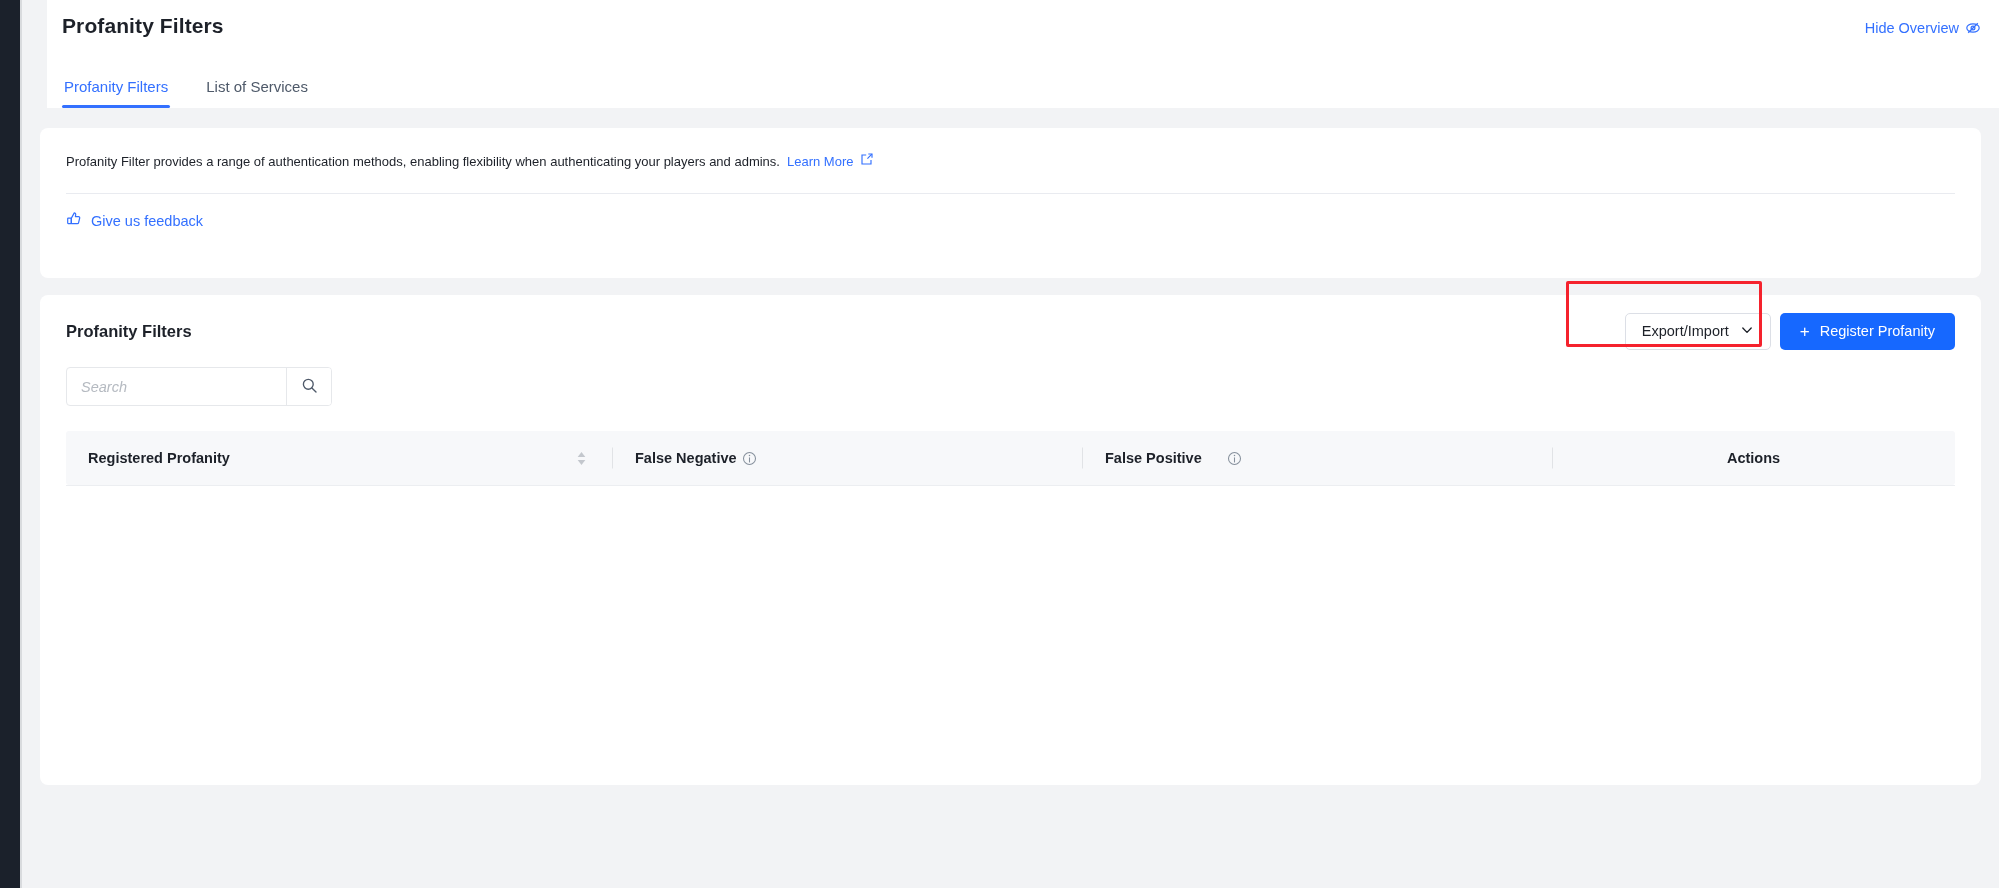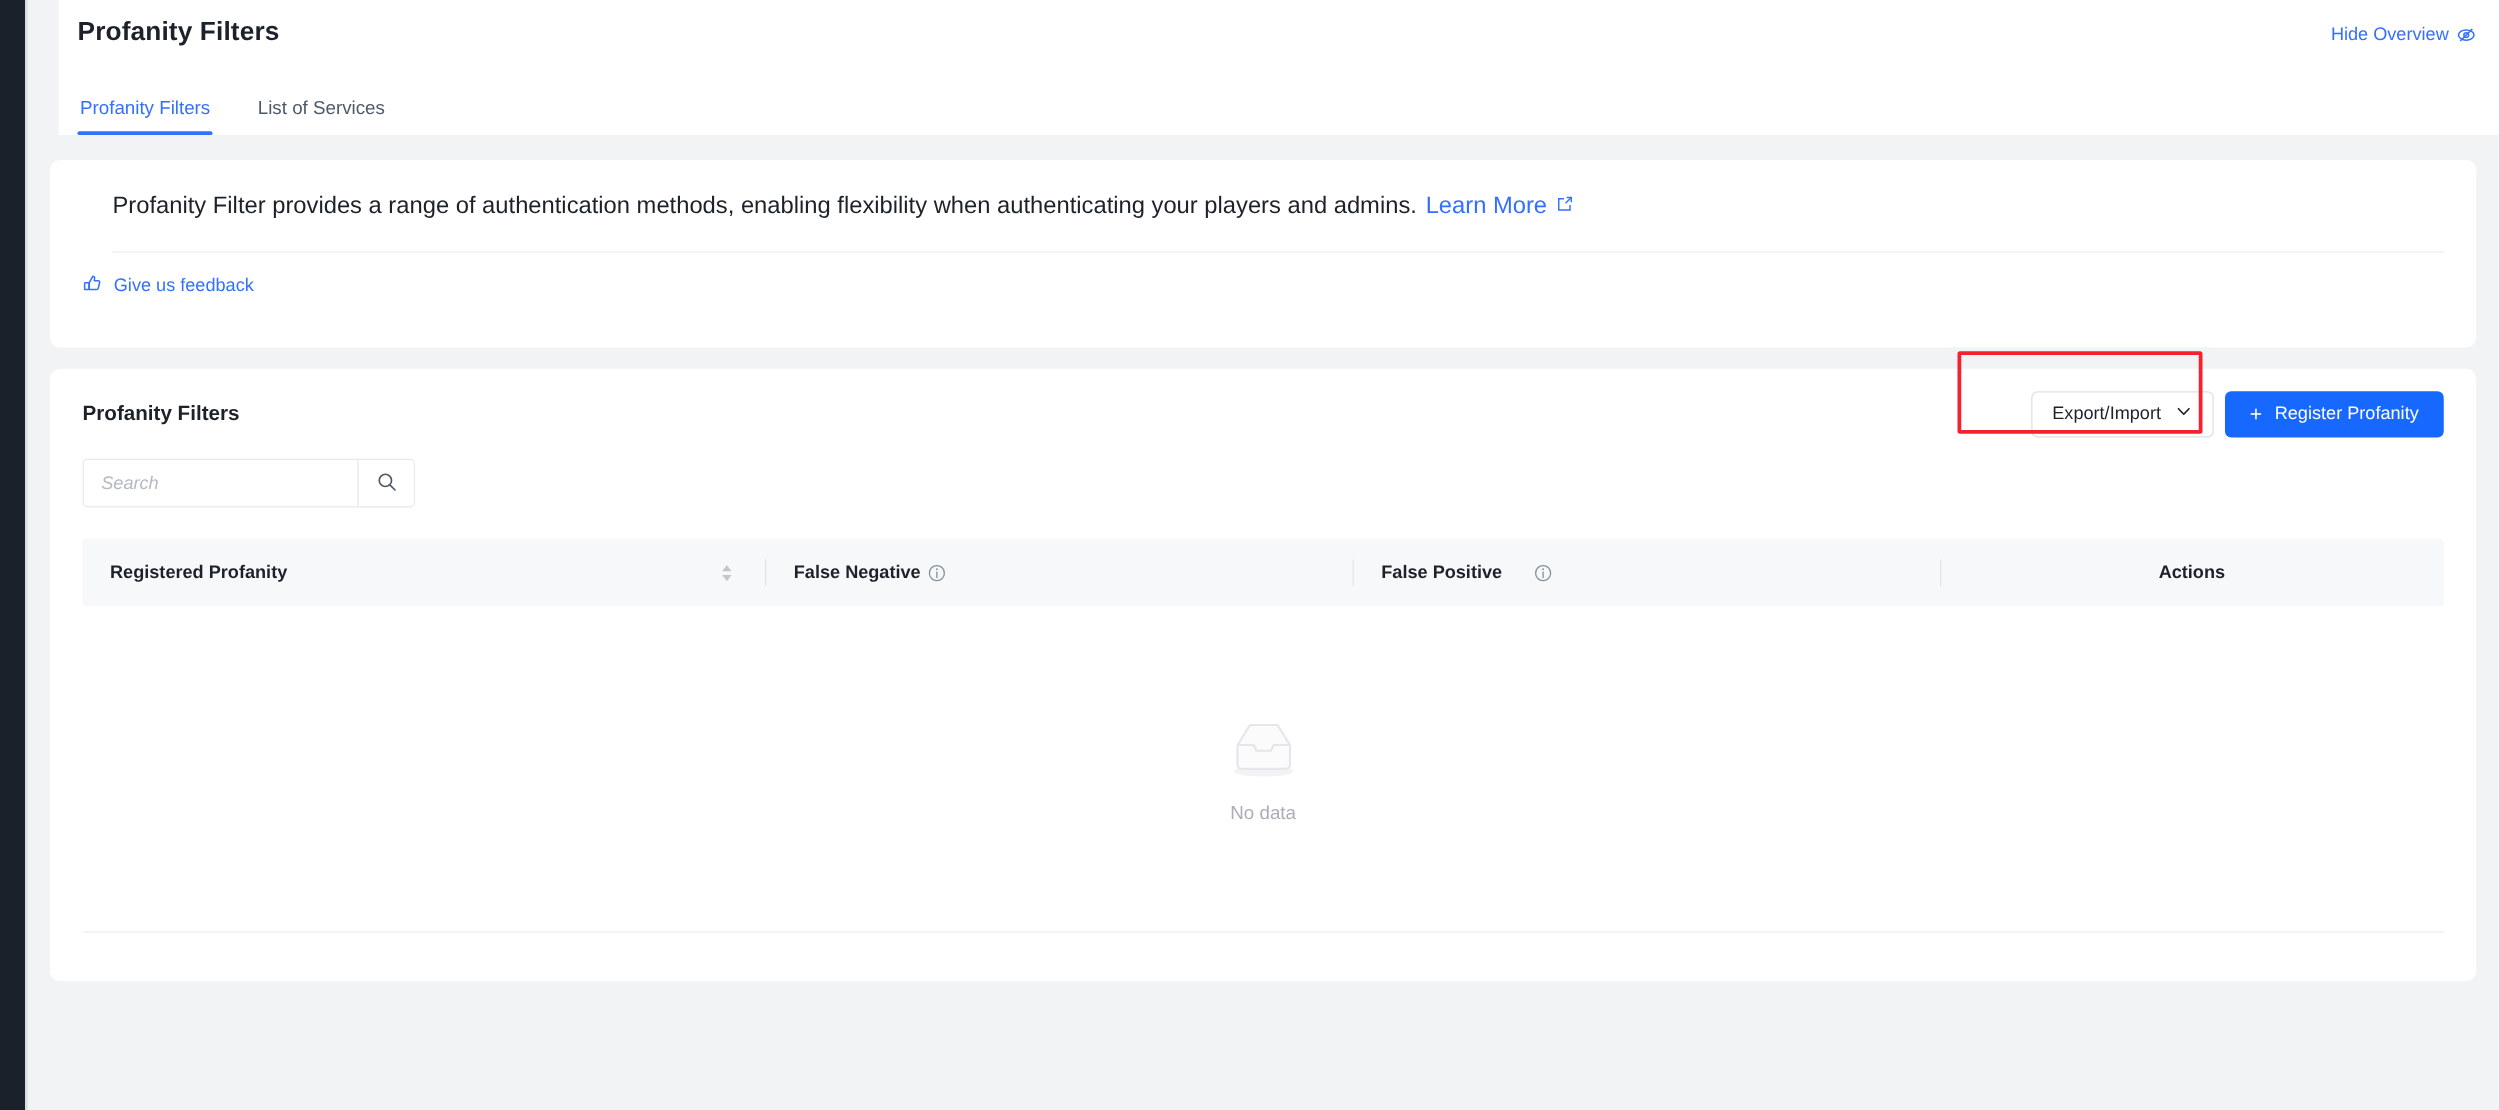--- a/index.html
+++ b/index.html
@@ -111,30 +111,29 @@
 
   
   .overview-card { padding: 24px 26px 0 26px; height: 150px; margin-bottom: 17px; }
   .overview-title {
     font-size: 16.5px;
     font-weight: bold;
     color: #1d2129;
     margin-bottom: 17px;
   }
   .overview-desc {
-    font-size: 19px;
+    font-size: 13px;
     color: #1d2129;
     line-height: 1.4;
     padding-bottom: 22px;
     border-bottom: 1px solid #e9ebf0;
     display: flex;
     align-items: flex-end;
     gap: 0;
     flex-wrap: wrap;
-    margin-left: 24px;
   }
   .learn-more {
     color: #3370ff;
     cursor: pointer;
     margin-left: 7px;
     display: inline-flex;
     align-items: center;
     gap: 7px;
   }
   .feedback {
@@ -439,31 +438,19 @@
               </svg>
             </span>
           </div>
 
           <div class="th th-actions">
             <span class="col-sep"></span>
             <span>Actions</span>
           </div>
         </div>
 
-        <div class="tbody">
-          <div class="empty-wrap">
-            <span>
-              <svg width="64" height="54" viewBox="0 0 64 54" fill="none">
-                <ellipse cx="32" cy="45" rx="24" ry="4.2" fill="#f2f3f5"></ellipse>
-                <path d="M11 24 21 8h22l10 16v16a3 3 0 0 1-3 3H14a3 3 0 0 1-3-3V24z" fill="#fbfbfc" stroke="#e4e6eb" stroke-width="1.7" stroke-linejoin="round"></path>
-                <path d="M11 24h13l2.2 4.6h11.6L40 24h13" fill="none" stroke="#e4e6eb" stroke-width="1.7" stroke-linejoin="round"></path>
-              </svg>
-            </span>
-            <span class="empty-text">No data</span>
-          </div>
-        </div>
       </div>
 
       <div class="table-footer"></div>
     </div>
 
   </div>
 </div>
 
 </body></html>

